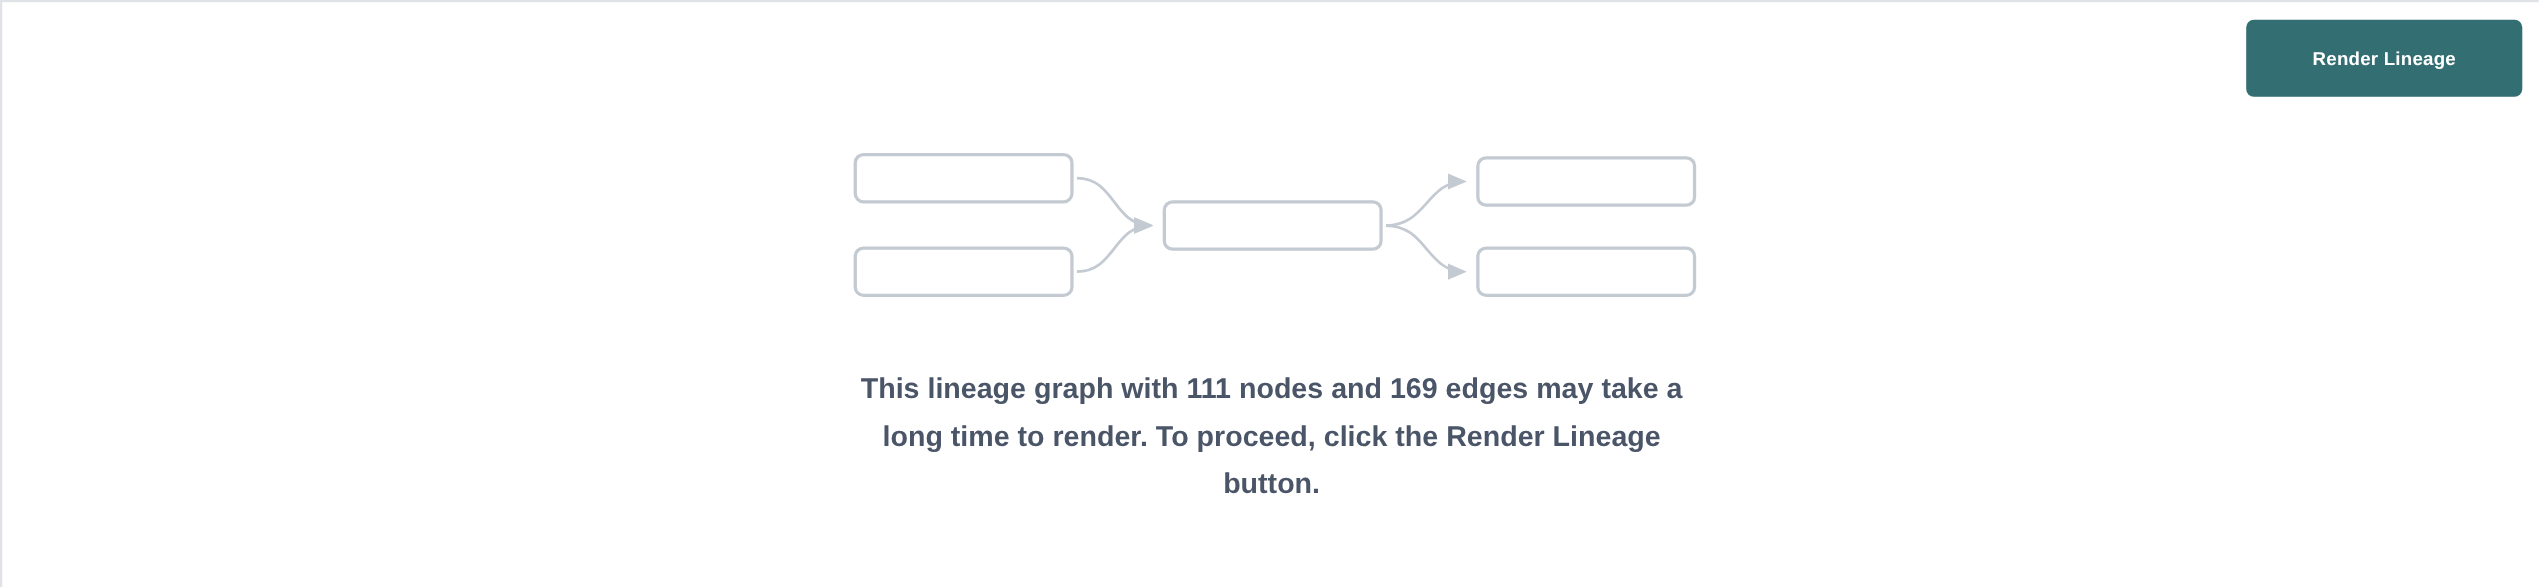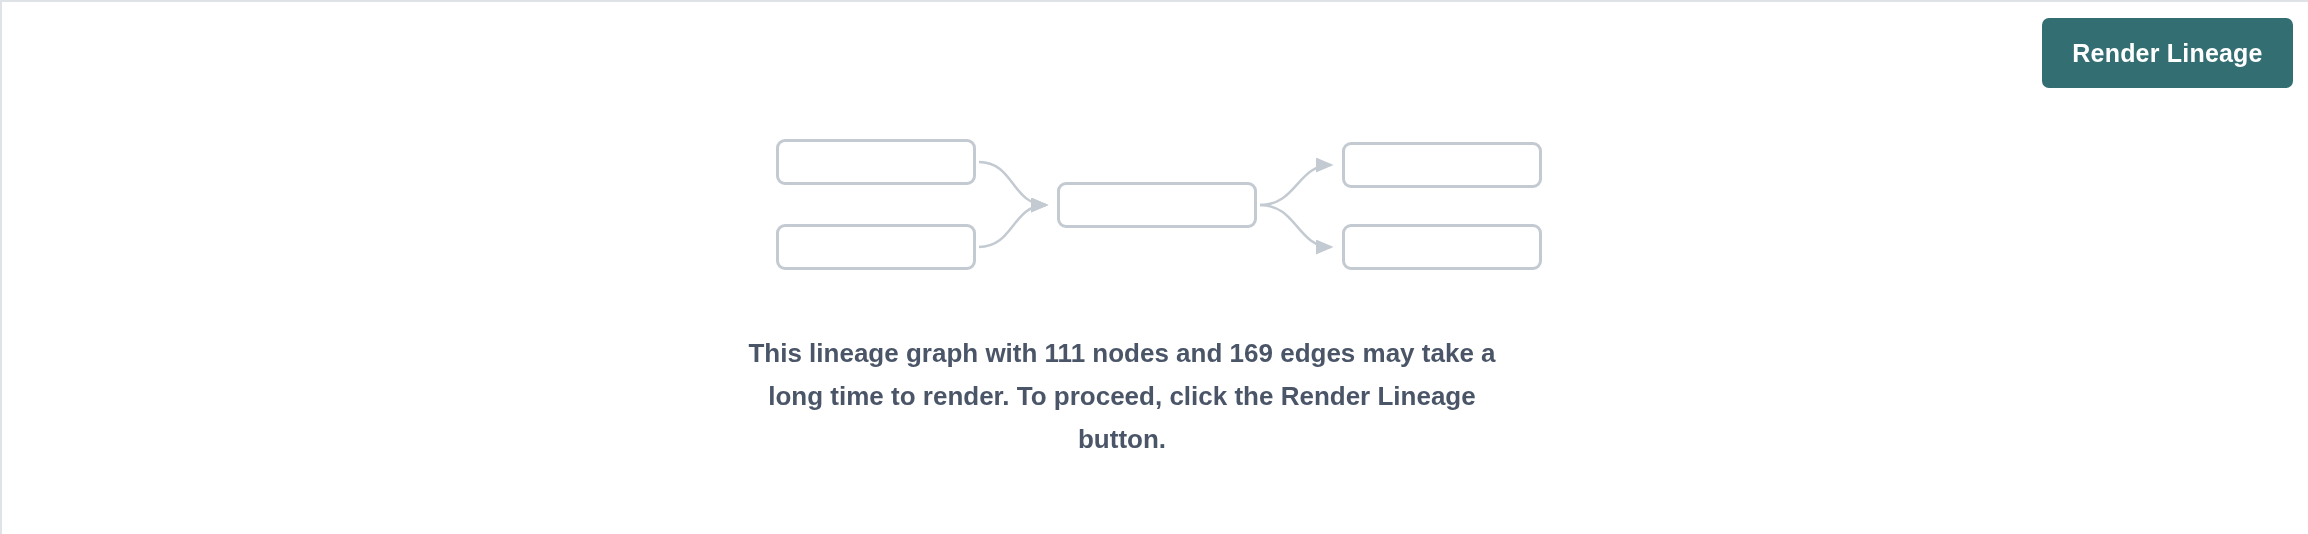--- a/index.html
+++ b/index.html
@@ -26,21 +26,21 @@
     position: absolute;
     left: 2040px;
     top: 16px;
     width: 251px;
     height: 70px;
     background: #336e72;
     color: #ffffff;
     border: none;
     border-radius: 7px;
     font-family: "Liberation Sans", sans-serif;
-    font-size: 25px;
+    font-size: 17px;
     font-weight: bold;
     letter-spacing: 0.2px;
     cursor: pointer;
     display: flex;
     align-items: center;
     justify-content: center;
     line-height: 1;
   }
 
   
@@ -70,21 +70,21 @@
     position: absolute;
     left: 0;
     top: 0;
     width: 2308px;
     height: 300px;
   }
 
   
   #lineage-warning-message {
     position: absolute;
-    left: 720px;
+    left: 754px;
     top: 330px;
     width: 800px;
     text-align: center;
     color: #4a5568;
     font-family: "Liberation Sans", sans-serif;
     font-size: 26px;
     font-weight: bold;
     line-height: 43px;
   }
 </style>

